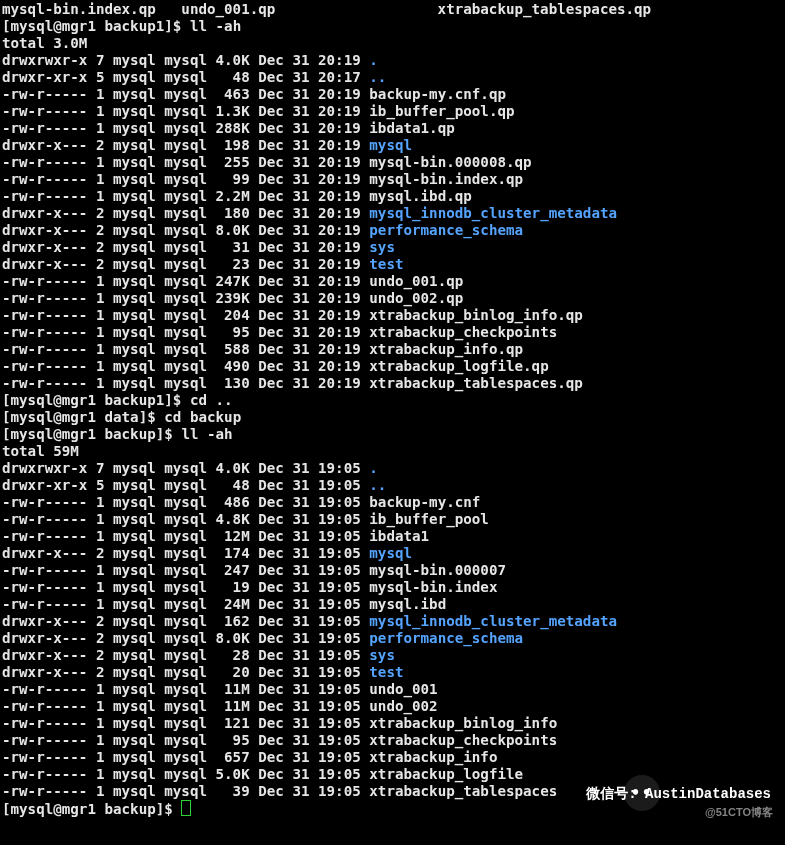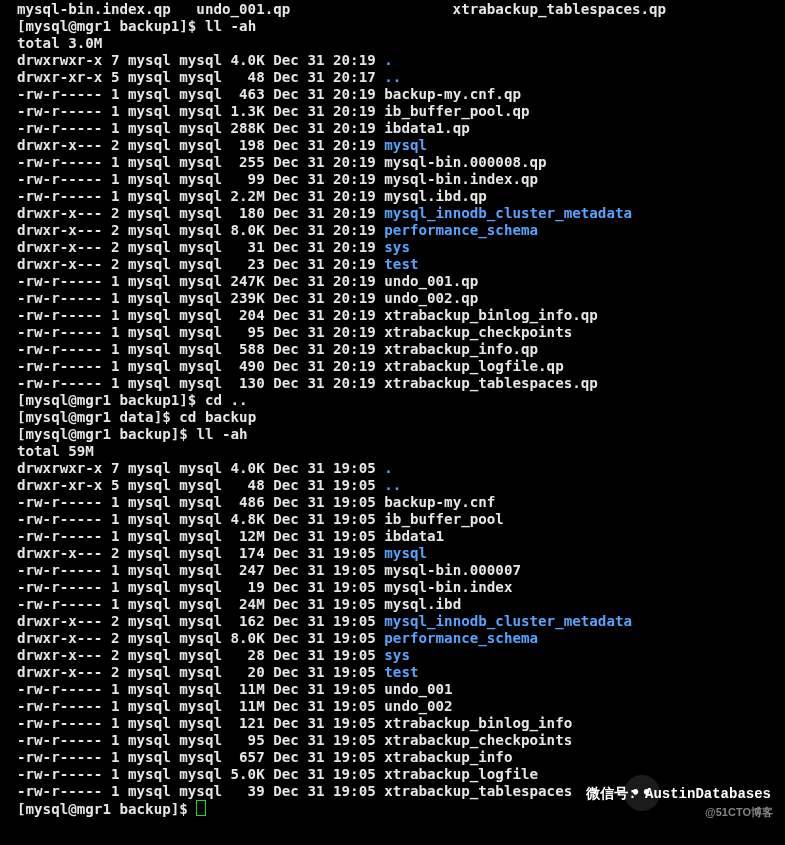--- a/index.html
+++ b/index.html
@@ -12,21 +12,21 @@
     font-family: "DejaVu Sans Mono", "Liberation Mono", Consolas, monospace;
     font-size: 14.2px;
     line-height: 17px;
     color: #e6e6e6;
     font-weight: bold;
   }
   .term {
     padding: 1px 2px;
     white-space: pre;
   }
-  .row { display: block; margin-left: 15px; }
+  .row { display: block; }
   .dir { color: #55a4ff; }
   .cursor {
     display: inline-block;
     width: 8px;
     height: 14px;
     border: 1px solid #2ad138;
     background: rgba(0,0,0,0);
     vertical-align: -2px;
   }
   .logo {

